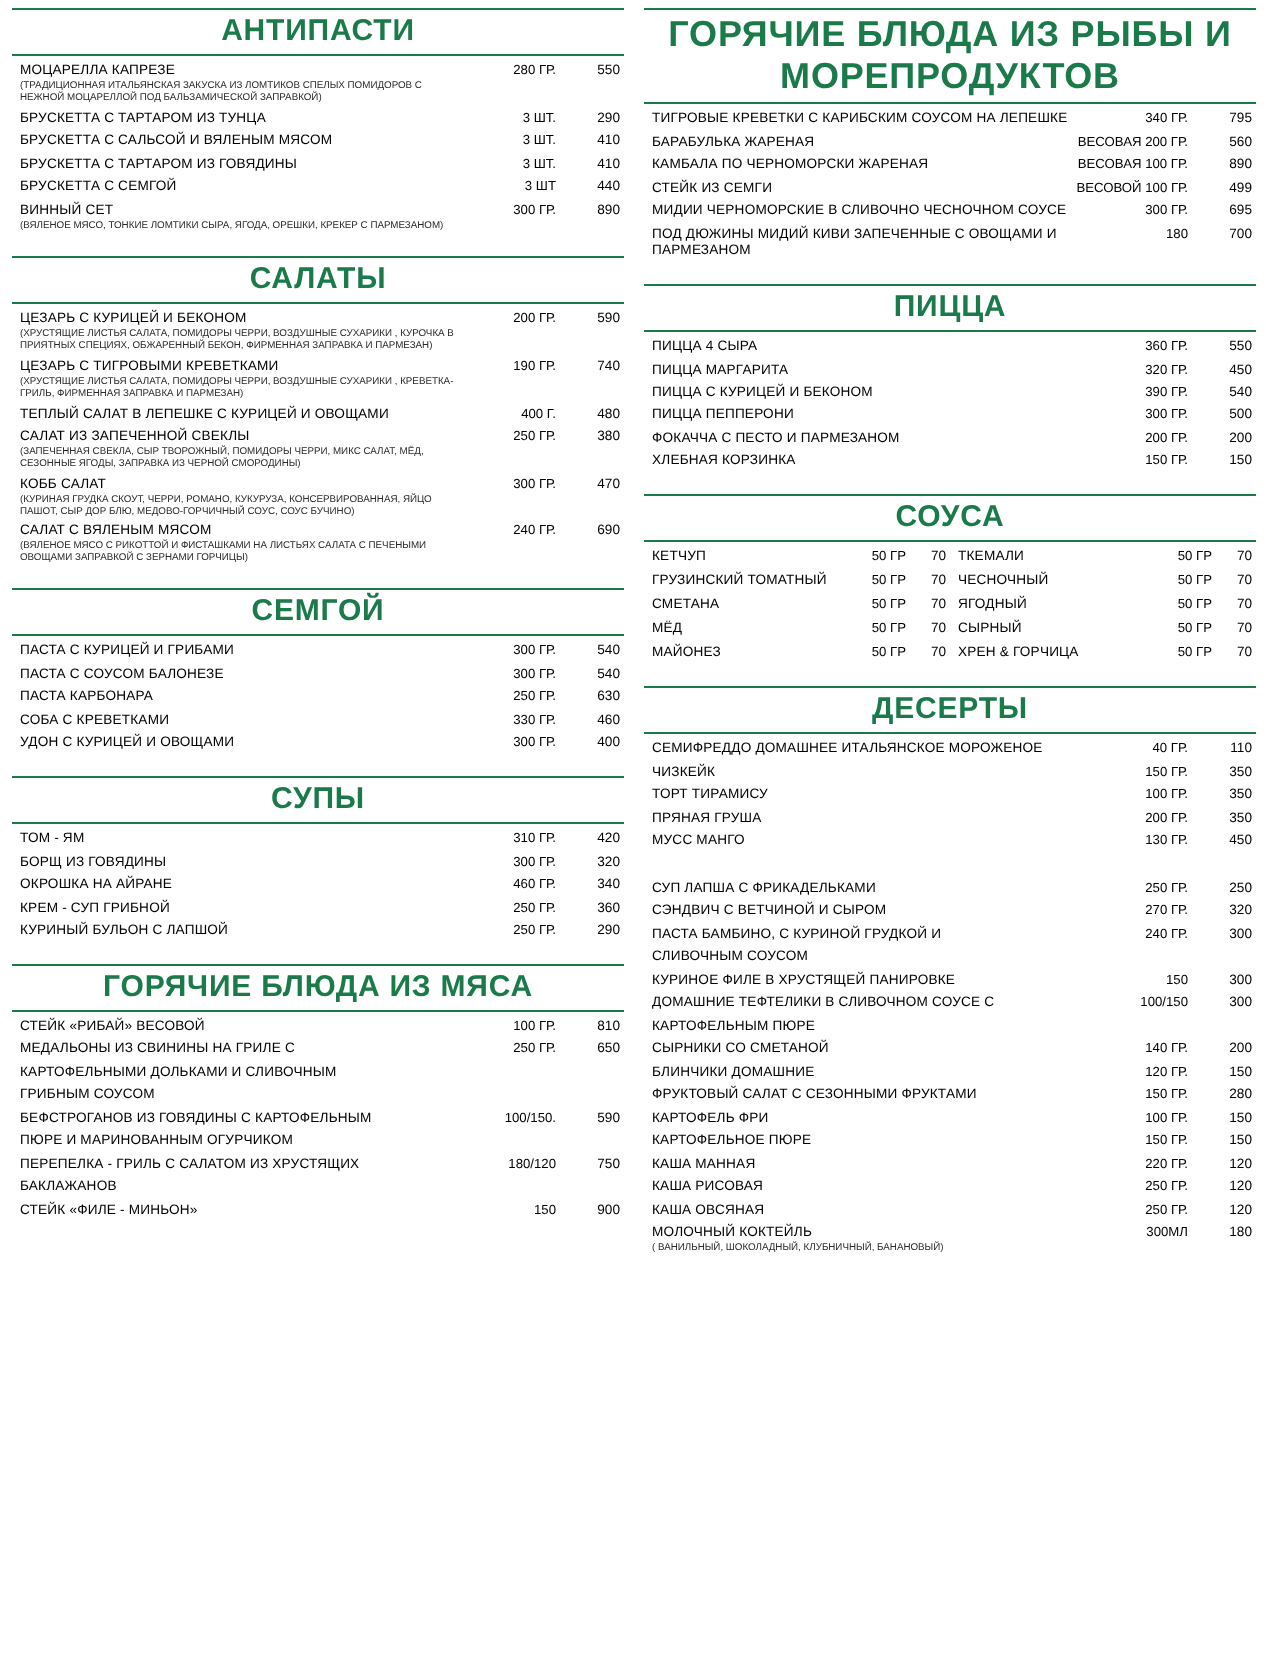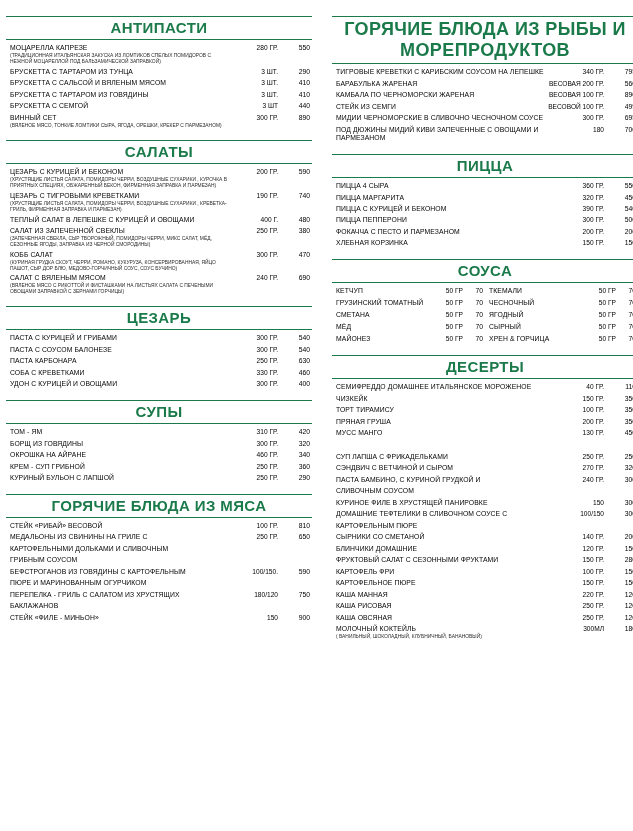--- a/index.html
+++ b/index.html
@@ -12,23 +12,23 @@
     height: 831px;
     font-family: "Liberation Sans", sans-serif;
     color: #000000;
     overflow: hidden;
   }
   .page {
     position: relative;
     width: 633px;
     height: 831px;
     box-sizing: border-box;
-    padding: 16px 6px 0 6px;
+    padding: 4px 6px 0 6px;
     display: flex;
-    gap: 20px;
+    gap: 10px;
   }
   .col {
     width: 306px;
     flex: 0 0 306px;
   }
   .section {
     margin-bottom: 6px;
   }
   .sec-title {
     text-align: center;
@@ -209,21 +209,21 @@
             <span class="main">САЛАТ С ВЯЛЕНЫМ МЯСОМ</span>
             <span class="sub">(ВЯЛЕНОЕ МЯСО С РИКОТТОЙ И ФИСТАШКАМИ НА ЛИСТЬЯХ САЛАТА С ПЕЧЕНЫМИ ОВОЩАМИ ЗАПРАВКОЙ С ЗЕРНАМИ ГОРЧИЦЫ)</span>
           </span>
           <span class="wt">240 ГР.</span>
           <span class="pr">690</span>
         </div>
       </div>
     </div>
 
     <div class="section">
-      <div class="sec-title big">ЦЕЗАРЬ</div>
+      <div class="sec-title big">СЕМГОЙ</div>
       <div class="items">
         <div class="row">
           <span class="nm">
             <span class="main">ПАСТА С КУРИЦЕЙ И ГРИБАМИ</span>
           </span>
           <span class="wt">300 ГР.</span>
           <span class="pr">540</span>
         </div>
         <div class="row">
           <span class="nm">

